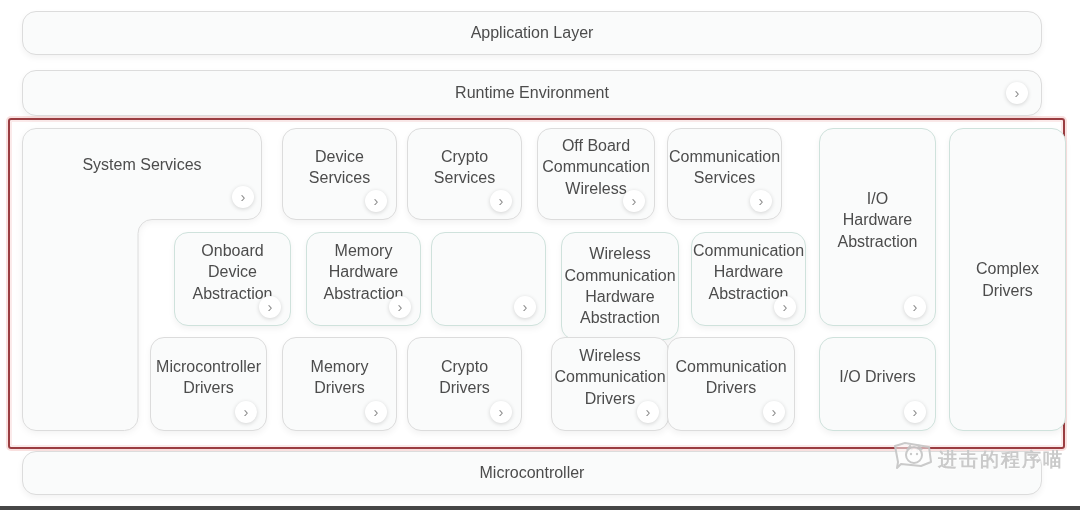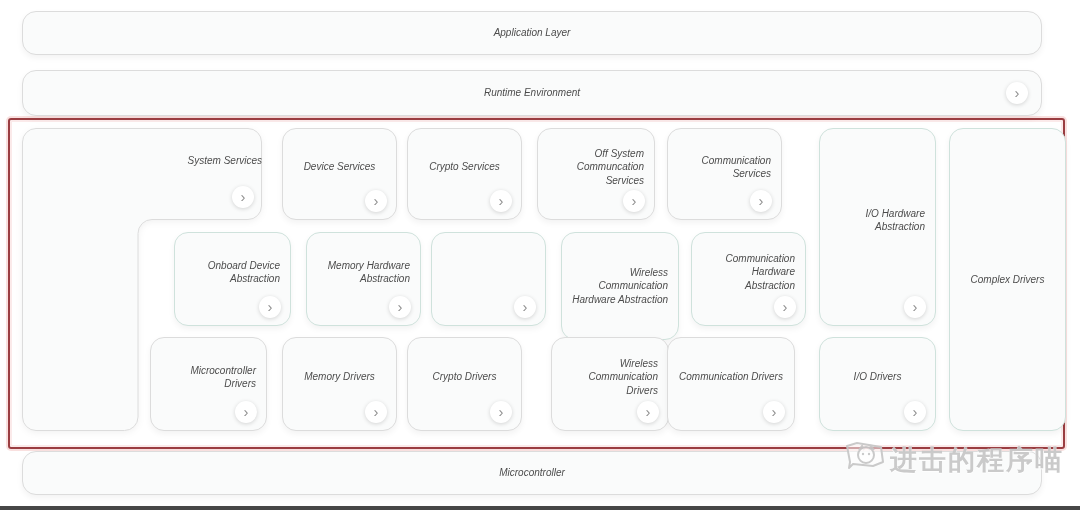--- a/index.html
+++ b/index.html
@@ -13,32 +13,32 @@
   #runtime-layer{top:70px;height:44px;}
   #mcu-layer{top:451px;height:42px;}
   #frame{position:absolute;left:8px;top:118px;width:1053px;height:327px;
          border:2px solid #9a3d41;border-radius:3px;
          box-shadow:0 0 0 2px rgba(236,160,158,.33), inset 0 0 0 2px rgba(236,160,158,.22);}
   .card{position:absolute;border-radius:14px;background:#fafbfb;border:1px solid #dcdcdc;
         box-shadow:0 3px 6px rgba(0,0,0,.05);display:flex;align-items:center;justify-content:center;
         box-sizing:border-box;padding:4px 10px 4px;}
   .card.haschev{padding-bottom:18px;}
   .card.teal{border-color:#cfe2dc;margin-left:24px;}
-  .card-label{font-size:10px;color:#4c4c4c;text-align:right;line-height:1.34;font-style:italic;}
+  .card-label{font-size:16px;color:#4c4c4c;text-align:center;line-height:1.34;}
   .chev{position:absolute;right:9px;bottom:7px;width:22px;height:22px;border-radius:50%;
         background:#fff;box-shadow:0 1px 4px rgba(0,0,0,.16);color:#909090;
         font-size:15px;line-height:21px;text-align:center;cursor:pointer;}
   .layer .chev{bottom:auto;top:11px;right:13px;}
   .lcard{background:transparent;border:none;box-shadow:none;padding:16px;display:block;}
   .lcard svg{position:absolute;left:0;top:0;filter:drop-shadow(0 2px 3px rgba(0,0,0,.05));}
   .lcard path{fill:#fafbfb;stroke:#dcdcdc;stroke-width:1;}
   .lcard .card-label{position:absolute;left:0;top:26px;width:240px;}
   .lcard .chev{left:210px;top:58px;right:auto;bottom:auto;}
   #watermark{position:absolute;right:16px;top:442px;display:flex;align-items:center;gap:5px;
-             color:#c8c8c8;font-size:27px;font-weight:bold;letter-spacing:2px;
+             color:#c8c8c8;font-size:19px;font-weight:bold;letter-spacing:2px;
              text-shadow:0 1px 0 #ffffff;opacity:.95;z-index:5;}
   #bottom-bar{position:absolute;left:0;top:506px;width:1080px;height:4px;background:#474747;}
 </style>
 </head>
 <body>
 
 <div id="stage">
 
   <div class="layer" id="app-layer">
     <span class="card-label">Application Layer</span>
@@ -76,21 +76,21 @@
     </div>
     <div class="card haschev" style="left: 282px; top: 128px; width: 115px; height: 92px;">
       <div class="card-label">Device Services</div>
       <span class="chev">›</span>
     </div>
     <div class="card haschev" style="left: 407px; top: 128px; width: 115px; height: 92px;">
       <div class="card-label">Crypto Services</div>
       <span class="chev">›</span>
     </div>
     <div class="card haschev" style="left: 537px; top: 128px; width: 118px; height: 92px;">
-      <div class="card-label">Off System Communcation Services</div>
+      <div class="card-label">Off Board Communcation Wireless</div>
       <span class="chev">›</span>
     </div>
     <div class="card haschev" style="left: 667px; top: 128px; width: 115px; height: 92px;">
       <div class="card-label">Communication Services</div>
       <span class="chev">›</span>
     </div>
     <div class="card teal haschev" style="left: 795px; top: 128px; width: 117px; height: 198px;">
       <div class="card-label">I/O Hardware Abstraction</div>
       <span class="chev">›</span>
     </div>

